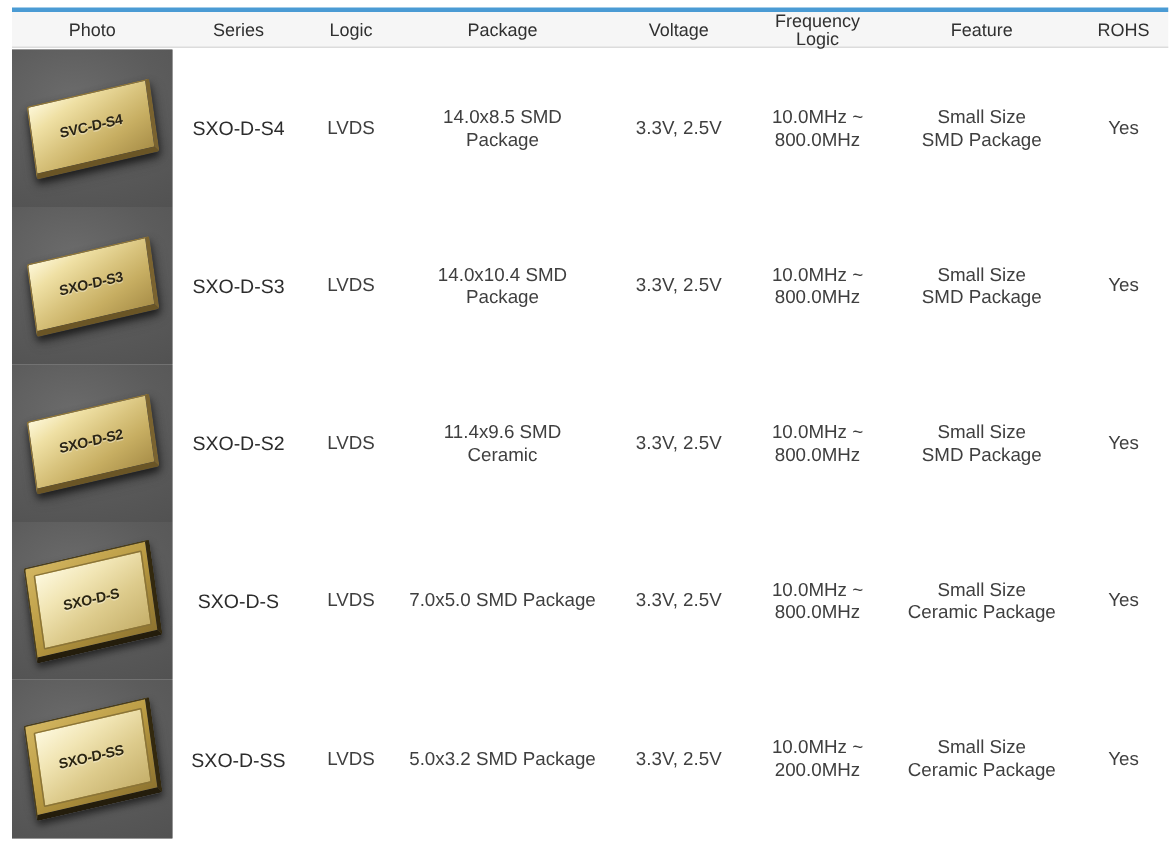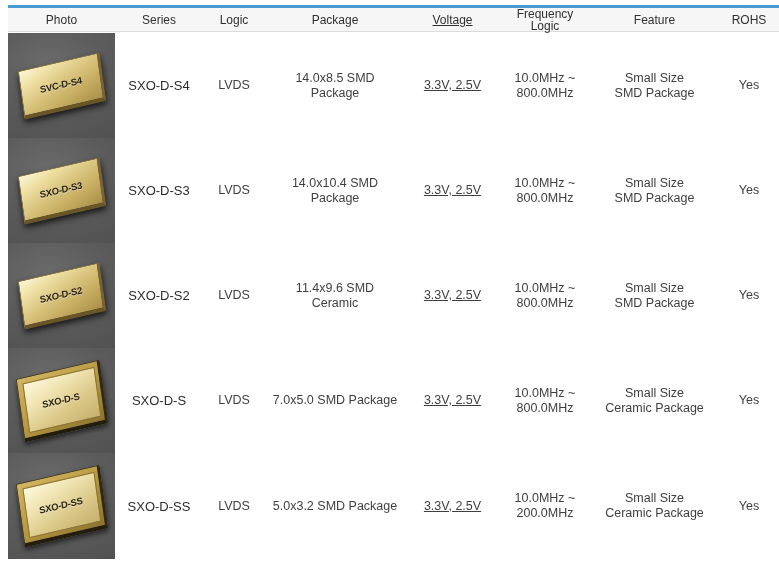--- a/index.html
+++ b/index.html
@@ -52,21 +52,21 @@
     white-space: pre-line;
     box-sizing: border-box;
     padding: 0 2px;
   }
 
   
   .c-photo  { width: 107px; }
   .c-series { width: 88px;  }
   .c-logic  { width: 62px;  }
   .c-pkg    { width: 140px; }
-  .c-volt   { width: 95px; text-decoration: underline;  }
+  .c-volt   { width: 95px;  }
   .c-freq   { width: 90px;  }
   .c-feat   { width: 129px; }
   .c-rohs   { width: 60px;  }
 
   
   .table-body {
     position: absolute;
     left: 8px;
     top: 33px;
     width: 771px;

